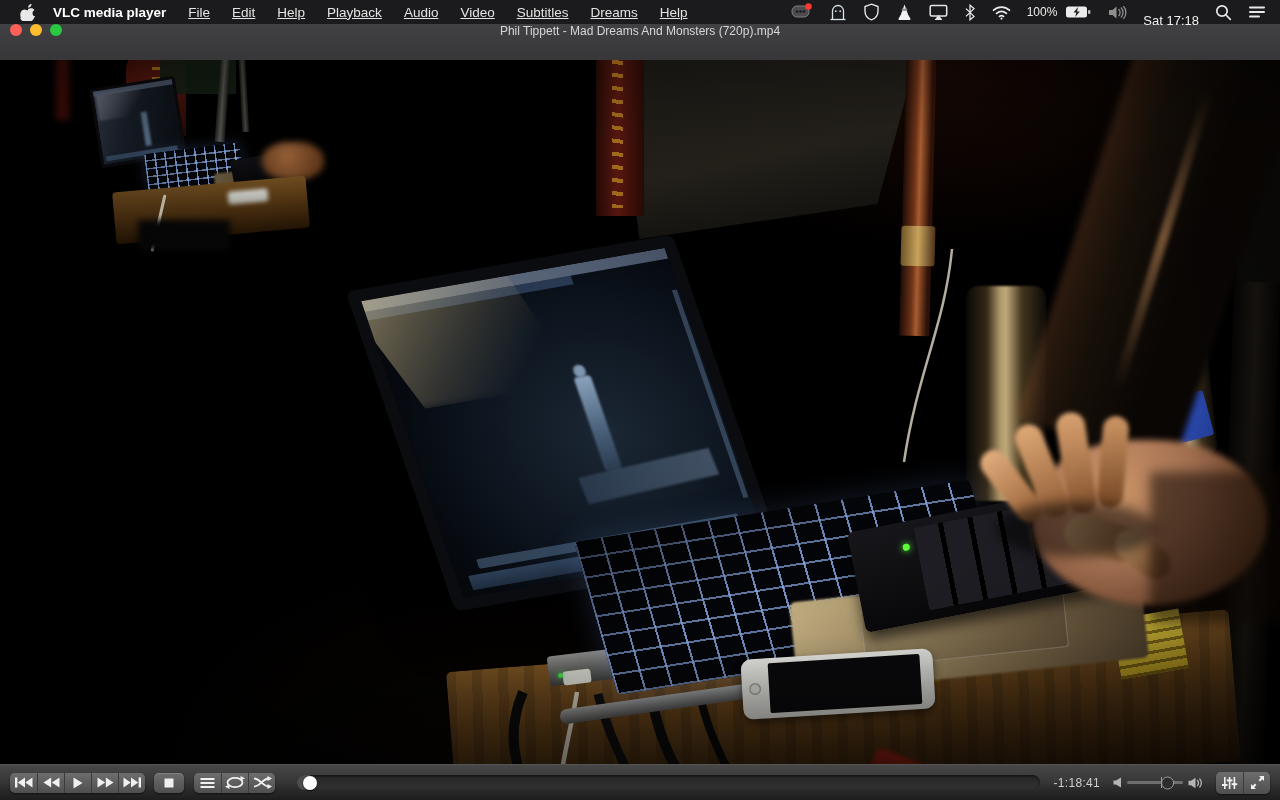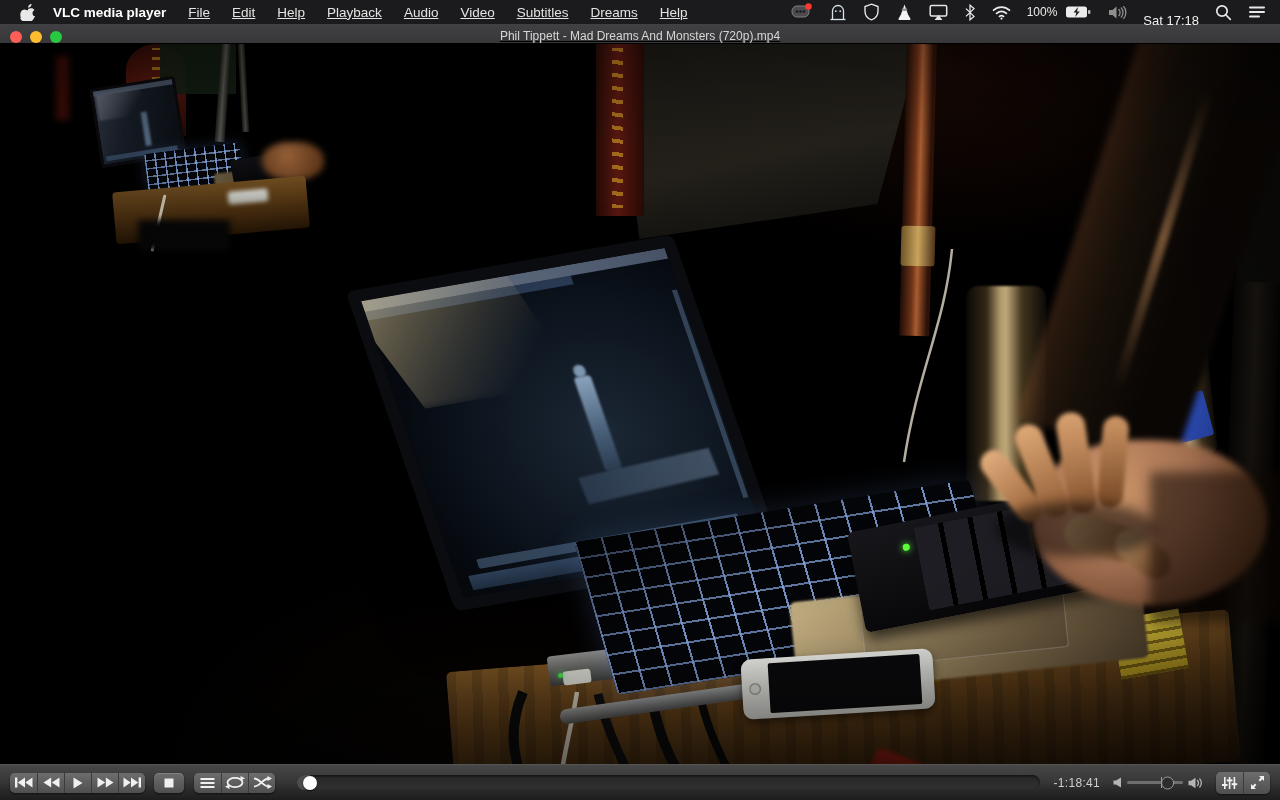--- a/index.html
+++ b/index.html
@@ -14,22 +14,22 @@
   .mb-left { display:flex; align-items:center; gap:0; padding-left:12px; }
   .apple { width:30px; display:flex; justify-content:center; align-items:center; }
   .mb-app { font-weight:700; color:#fff; padding:0 11px; }
   .mb-item { padding:0 11px; color:#e3e3e3;text-decoration:underline; }
   .mb-right { margin-left:auto; display:flex; align-items:center; gap:16px; padding-right:14px; }
   .mb-right .txt { font-size:12px; color:#ececec; }
   .clock { font-size:13px; color:#f0f0f0;margin-top:16px; }
   .sicon { display:flex; align-items:center; }
 
   
-  .titlebar { position:absolute; left:0; top:24px; width:1280px; height:19px;
-    background:linear-gradient(#414143,#373739); display:flex; align-items:flex-end; z-index:40;text-decoration:underline; }
+  .titlebar { position:absolute; left:0; top:24px; width:1280px; height:36px;
+    background:linear-gradient(#414143,#373739); display:flex; align-items:flex-start; z-index:40; }
   .lights { display:flex; gap:8px; padding-left:10px; position:absolute; left:0; }
   .light { width:12px; height:12px; border-radius:50%; }
   .title-text { width:100%; text-align:center; font-size:12px; color:#d6d6d6; }
 
   
   .video { position:absolute; left:0; top:44px; width:1280px; height:720px; background:#000; overflow:hidden; }
   .abs { position:absolute; }
 
   
   .osd { position:absolute; top:22px; right:55px; text-align:right; color:#fff;

